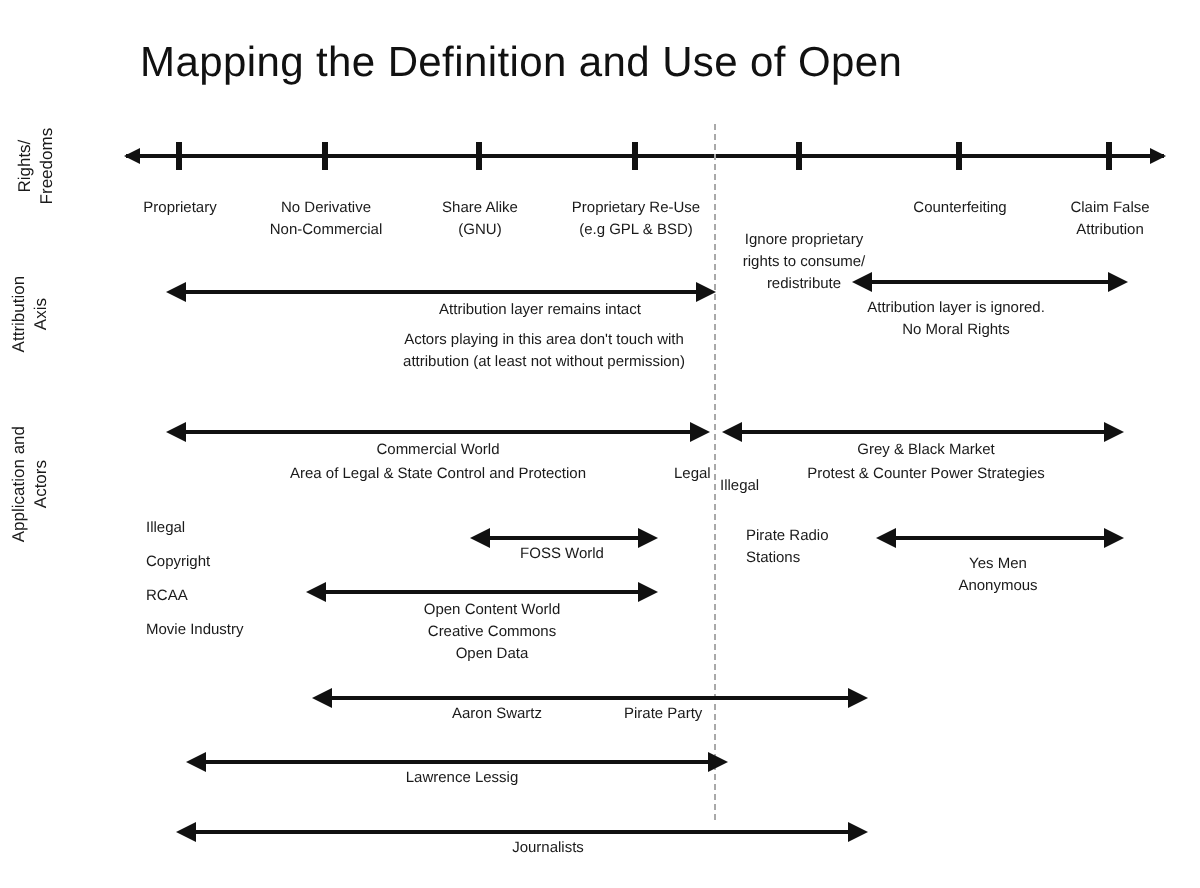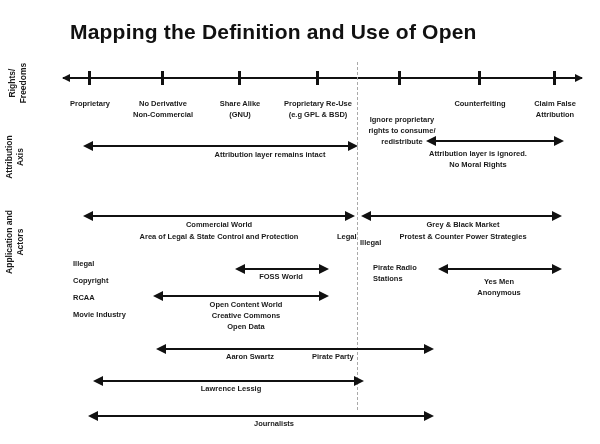--- a/index.html
+++ b/index.html
@@ -1,18 +1,18 @@
 <!DOCTYPE html>
 <html><head>
 <meta charset="utf-8">
 <style>
   * { margin:0; padding:0; box-sizing:border-box; }
   html,body { background:#ffffff; }
   body { font-family:"Liberation Sans", sans-serif; color:#1a1a1a; }
-  .canvas { position:relative; width:600px; height:444px; background:#fff; overflow:hidden;font-weight:bold; }
+  .canvas { position:relative; width:600px; height:444px; background:#fff; overflow:hidden; }
 
   .title { position:absolute; left:70px; top:20px; font-size:21px; letter-spacing:.2px; color:#111; }
 
   .lbl { position:absolute; font-size:7.5px; line-height:1.45; white-space:pre-line; color:#1a1a1a; }
   .c { transform:translateX(-50%); text-align:center; }
 
   .rot { position:absolute; font-size:8.5px; line-height:1.3; text-align:center;
          white-space:pre-line; transform:rotate(-90deg); color:#1a1a1a; }
 
   
@@ -67,20 +67,22 @@
 rights to consume/
 redistribute</div>
   <div class="lbl c" style="left:480px; top:99px;">Counterfeiting</div>
   <div class="lbl c" style="left:555px; top:99px;">Claim False
 Attribution</div>
 
   <div class="divider" style="left:357px; top:62px; height:348px;"></div>
 
   <div class="arrow" style="left:85px;  top:145px; width:271px;"></div>
   <div class="lbl c" style="left:270px; top:150px;">Attribution layer remains intact</div>
+  <div class="lbl c" style="left:272px; top:165px;">Actors playing in this area don't touch with
+attribution (at least not without permission)</div>
 
   <div class="arrow" style="left:428px; top:140px; width:134px;"></div>
   <div class="lbl c" style="left:478px; top:149px;">Attribution layer is ignored.
 No Moral Rights</div>
 
   <div class="arrow" style="left:85px;  top:215px; width:268px;"></div>
   <div class="lbl c" style="left:219px; top:220px;">Commercial World</div>
   <div class="lbl c" style="left:219px; top:232px;">Area of Legal &amp; State Control and Protection</div>
   <div class="lbl" style="left:337px; top:232px;">Legal</div>
   <div class="lbl" style="left:360px; top:238px;">Illegal</div>

